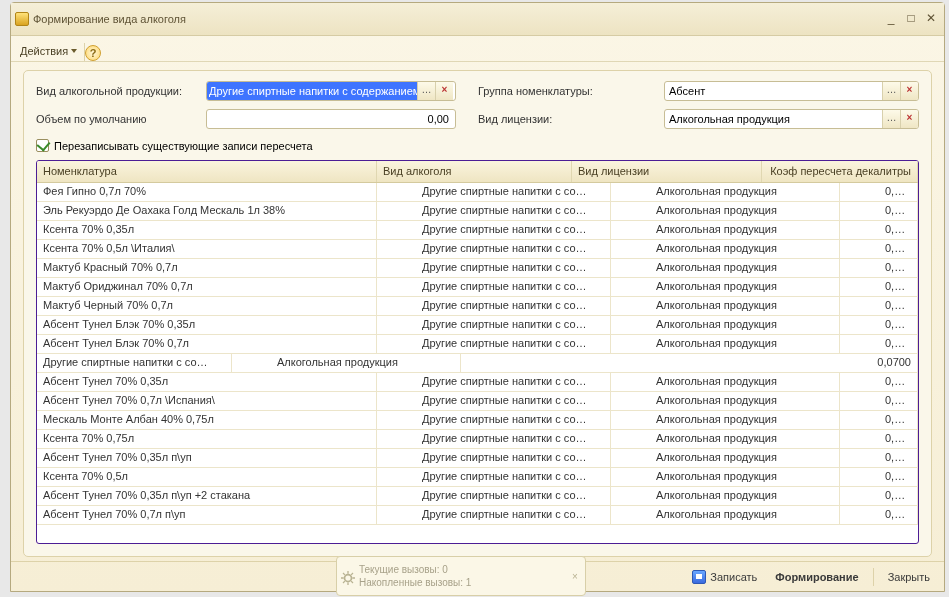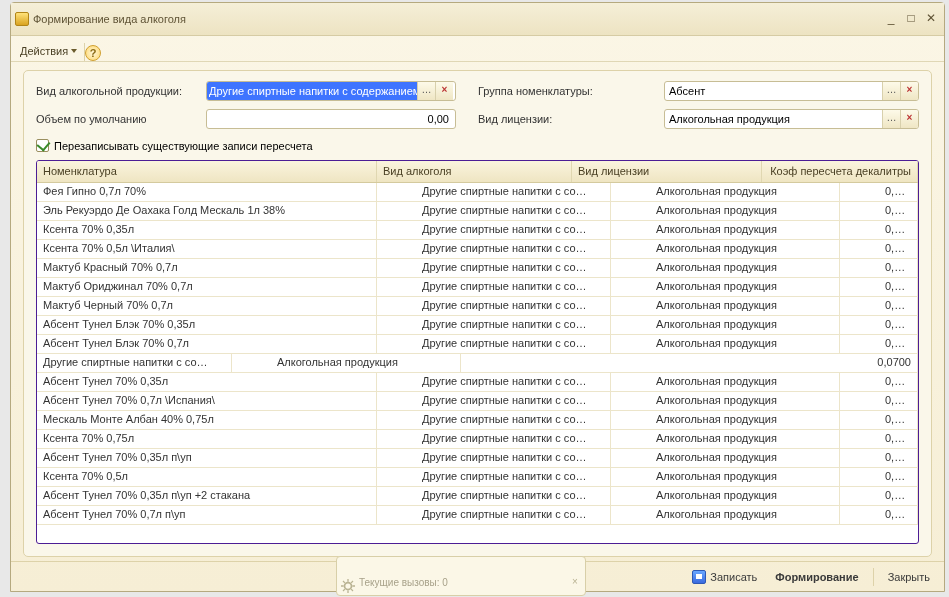--- a/index.html
+++ b/index.html
@@ -216,21 +216,21 @@
   .calls-box {
     position: absolute;
     left: 325px;
     top: -6px;
     width: 250px;
     height: 32px;
     border: 1px solid #d8cfa8;
     border-radius: 4px;
     background: #fbf7e7;
     display: flex;
-    align-items: flex-start;
+    align-items: center;
     padding: 19px 4px;
     gap: 4px;
     font-size: 10px;
     color: #a8a28a;
   }
   .calls-box .gear {
     width: 14px; height: 14px;
     margin-top: 3px;
     color: #b9b393;
   }
@@ -452,20 +452,21 @@
   </div>
 
   <div class="footer">
     <div class="calls-box">
       <svg class="gear" viewBox="0 0 16 16">
           <circle cx="8" cy="8" r="4" fill="none" stroke="#b9b393" stroke-width="2"></circle>
           <path d="M8 0v3M8 13v3M0 8h3M13 8h3M2.3 2.3l2.1 2.1M11.6 11.6l2.1 2.1M2.3 13.7l2.1-2.1M11.6 4.4l2.1-2.1" stroke="#b9b393" stroke-width="1.5"></path>
         </svg>
       <div class="lines">
         <div><span>Текущие вызовы:</span> <span>0</span></div>
+        <div><span>Накопленные вызовы:</span> <span>1</span></div>
       </div>
       <div class="close">×</div>
     </div>
     <div class="footer-actions">
       <div class="footer-link">
         <div class="save-ico"></div>
         <span>Записать</span>
       </div>
       <div class="footer-link bold">
         <span>Формирование</span>

